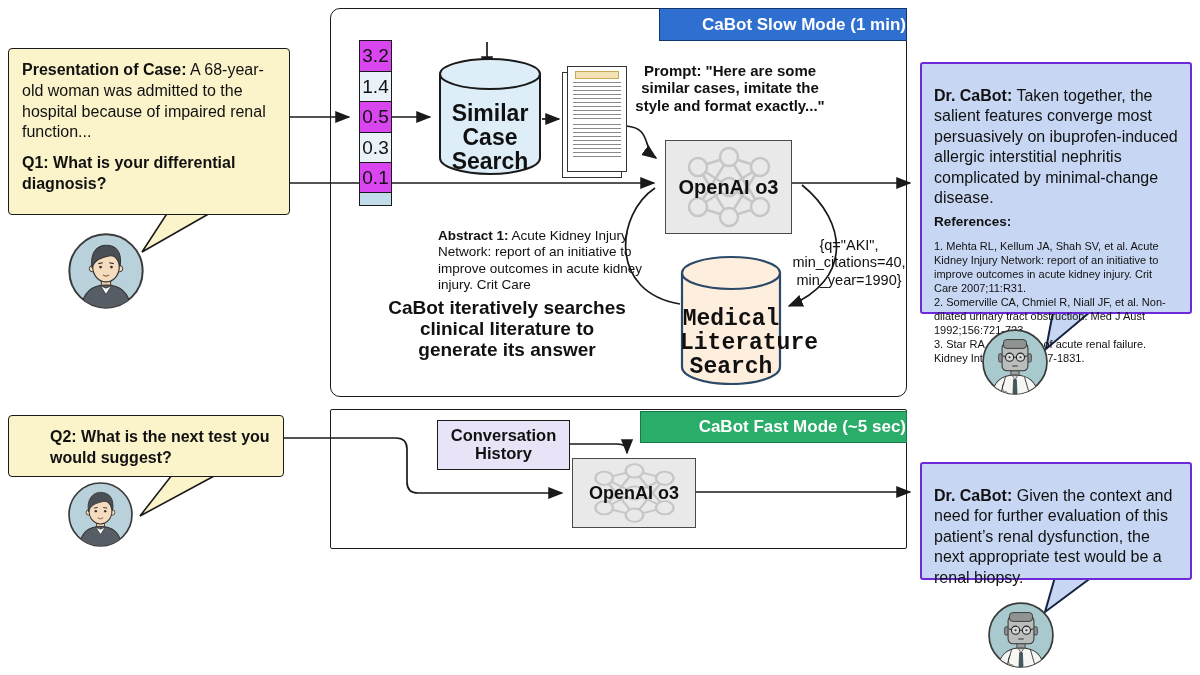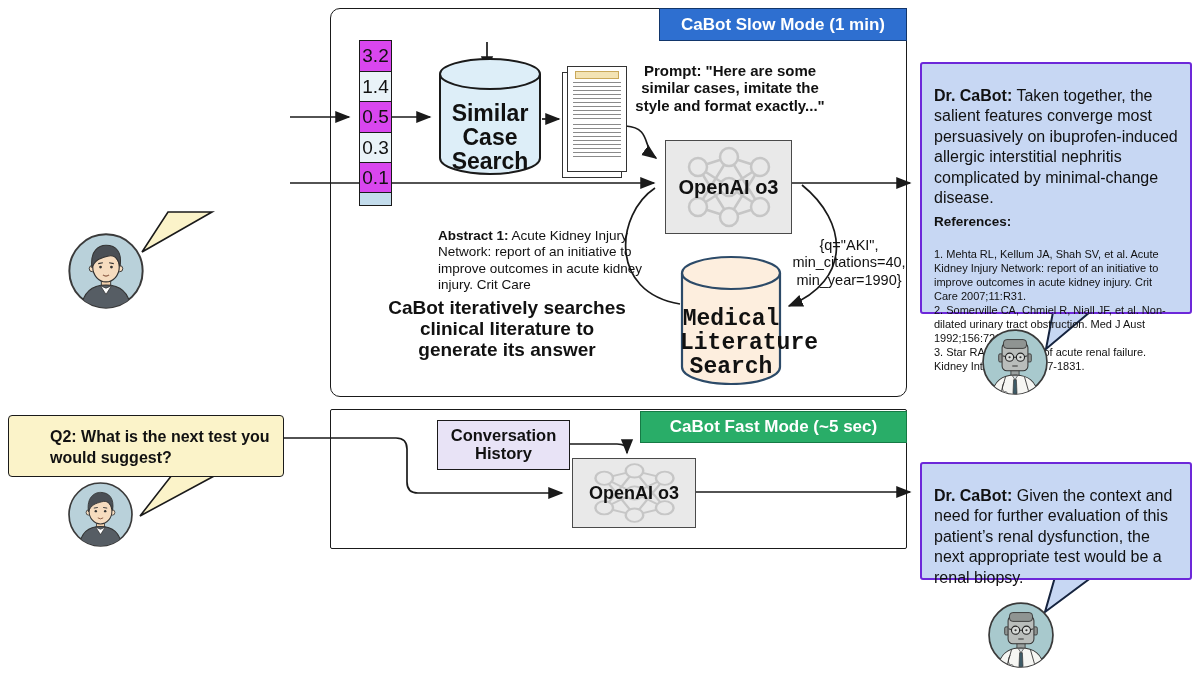--- a/index.html
+++ b/index.html
@@ -1,27 +1,27 @@
 <!DOCTYPE html>
 <html><head>
 <meta charset="utf-8">
 <style>
   html,body{margin:0;padding:0;background:#ffffff;}
   .stage{position:relative;width:1200px;height:675px;background:#ffffff;overflow:hidden;
          font-family:"Liberation Sans", sans-serif;color:#111;}
   
   .mode-box{position:absolute;background:#ffffff;border:1.6px solid #1a1a1a;z-index:1;}
   .mode-header{position:absolute;z-index:12;color:#fff;font-weight:bold;font-size:17px;
-               display:flex;align-items:center;justify-content:center;border:1.6px solid #12366b;}
+               display:flex;align-items:center;justify-content:flex-end;border:1.6px solid #12366b;}
   
   .bubble{position:absolute;z-index:10;border:1.8px solid #1a1a1a;background:#fbf3c9;
           border-radius:4px;padding:11px 13px;font-size:16px;line-height:1.3;}
   .bubble-blue{position:absolute;z-index:10;border:2px solid #6d28d9;background:#c7d7f3;
           border-radius:3px;padding:22px 12px;font-size:16px;line-height:1.28;}
-  .refs{font-size:11px;line-height:1.27;margin-top:18px;}
+  .refs{font-size:11px;line-height:1.27;margin-top:10px;}
   .refs-label{font-size:13.5px;font-weight:bold;margin-top:4px;}
   
   .label-box{position:absolute;z-index:10;background:#ececec;border:1.6px solid #1a1a1a;
              display:flex;align-items:center;justify-content:center;font-weight:bold;font-size:17px;}
   .model-box{position:absolute;z-index:10;background:#e9e9e9;border:1.6px solid #4a4a4a;
              border-radius:0;overflow:hidden;}
   .model-box .nn{position:absolute;inset:0;}
   .model-box .model-label{position:absolute;inset:0;display:flex;align-items:center;
              justify-content:center;font-weight:bold;font-size:20px;z-index:2;}
   .conv-box{position:absolute;z-index:10;background:#e8e3f6;border:1.6px solid #1a1a1a;
@@ -92,20 +92,27 @@
     </g>
   </svg>
 
   <div class="mode-header" style="left:659px;top:8px;width:246px;height:31px;background:#2e6fd0;">
     <span>CaBot Slow Mode (1 min)</span>
   </div>
   <div class="mode-header" style="left:640px;top:411px;width:265px;height:30px;background:#29ad68;border-color:#167a45;">
     <span>CaBot Fast Mode (~5 sec)</span>
   </div>
 
+  <div class="bubble" style="left:8px;top:48px;width:282px;height:167px;box-sizing:border-box;">
+    <div>
+      <b>Presentation of Case:</b><span> A 68-year-old woman was admitted to the hospital because of impaired renal function...</span>
+    </div>
+    <div style="height:10px;"></div>
+    <div style="font-weight:bold;">Q1: What is your differential diagnosis?</div>
+  </div>
 
   <div class="bubble" style="left:8px;top:415px;width:276px;height:62px;box-sizing:border-box;padding-left:41px;">
     <div style="font-weight:bold;">Q2: What is the next test you would suggest?</div>
   </div>
 
   <div class="score-col" style="left:359px;top:42px;">
     <div class="score-cell dark">
         <span>3.2</span>
       </div>
     <div class="score-cell light">

